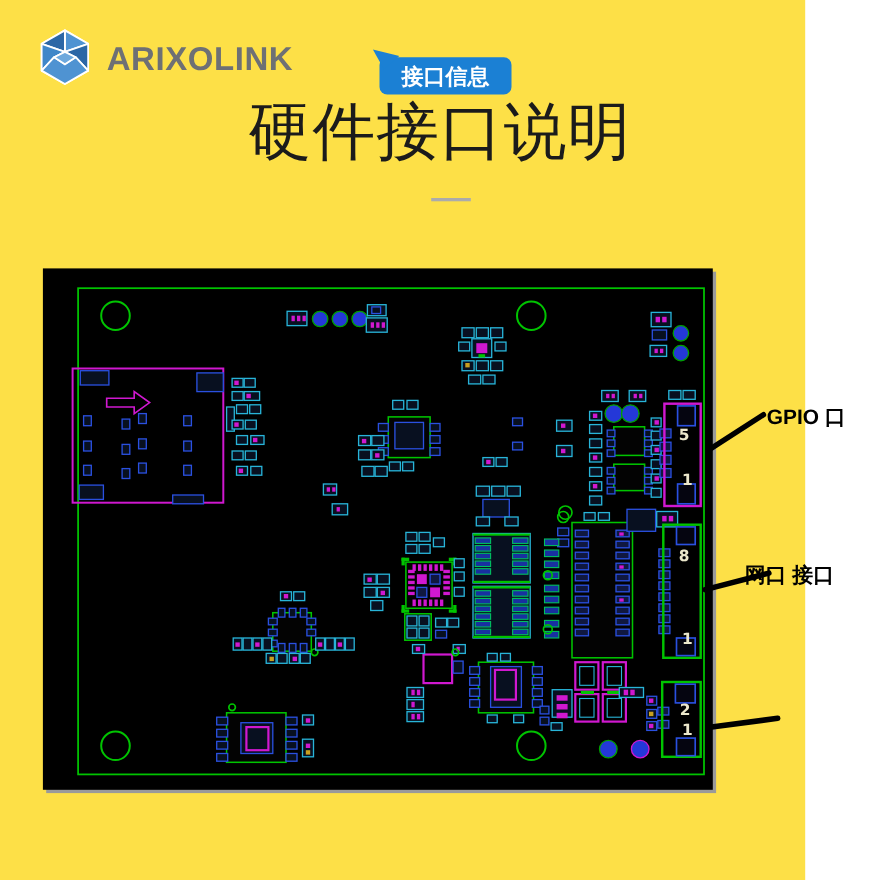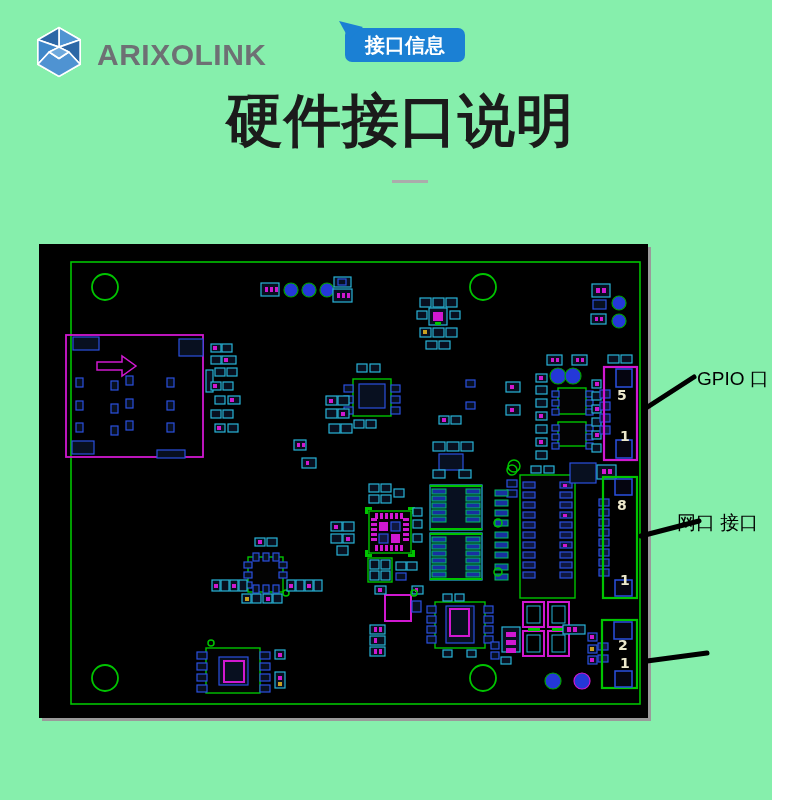--- a/index.html
+++ b/index.html
@@ -1,35 +1,35 @@
 <!DOCTYPE html>
 <html style="--board-outline: #00c400; --silkscreen: #d018d0; --pad-cyan: #28b4d8; --pad-blue: #2a50e0; --via: #2438d8; --pin-text: #ece8cc; --badge-blue: #1b80d4; --brand-gray: #6e7074;"><head>
 <meta charset="utf-8">
 <style>
   html,body{margin:0;padding:0;background:#fff;width:800px;height:800px;overflow:hidden;
     font-family:"Liberation Sans","DejaVu Sans",sans-serif;}
-  .page{position:relative;width:732px;height:800px;background:#86efac;padding-left:40px;}
+  .page{position:relative;width:732px;height:800px;background:#fde047;}
 
   
   .logo-icon{position:absolute;left:33px;top:26px;width:52px;height:52px;}
   .brand{position:absolute;left:97px;top:38px;font-size:30px;font-weight:800;
     letter-spacing:.5px;color:var(--brand-gray,#6e7074);}
-  .badge{position:absolute;left:345px;top:28px;width:120px;height:34px;
+  .badge{position:absolute;left:345px;top:52px;width:120px;height:34px;
     background:var(--badge-blue,#1b80d4);border-radius:7px;display:flex;
     align-items:center;justify-content:center;color:#fff;font-size:20px;font-weight:bold;}
   .badge-tail{position:absolute;left:-8px;top:-9px;width:26px;height:22px;}
 
   
   .title{position:absolute;top:88px;left:0;width:800px;text-align:center;margin:0;
-    font-size:57px;font-weight:700;color:#1b1b1b;letter-spacing:1px;line-height:1.15;}
+    font-size:57px;font-weight:400;color:#1b1b1b;letter-spacing:1px;line-height:1.15;}
   .title-dash{position:absolute;left:392px;top:180px;width:36px;height:3px;background:#ababab;}
 
   
   .pcb-svg{position:absolute;left:0;top:230px;width:800px;height:520px;}
-  .ann{position:absolute;font-size:19px;font-weight:normal;color:#000;white-space:nowrap;}
+  .ann{position:absolute;font-size:19px;font-weight:bold;color:#000;white-space:nowrap;}
 
   
   .shadow{fill:#9a9a9a;}
   .blackbg{fill:#000;}
   .outl{fill:none;stroke:var(--board-outline,#00c400);stroke-width:1.6;}
   .hole{fill:none;stroke:var(--board-outline,#00c400);stroke-width:1.8;}
   .simr{fill:none;stroke:var(--silkscreen,#d018d0);stroke-width:1.8;}
   .simarrow{fill:none;stroke:var(--silkscreen,#d018d0);stroke-width:1.5;}
   .connM{fill:none;stroke:var(--silkscreen,#d018d0);stroke-width:2.2;}
   .connG{fill:none;stroke:var(--board-outline,#00c400);stroke-width:2.2;}

